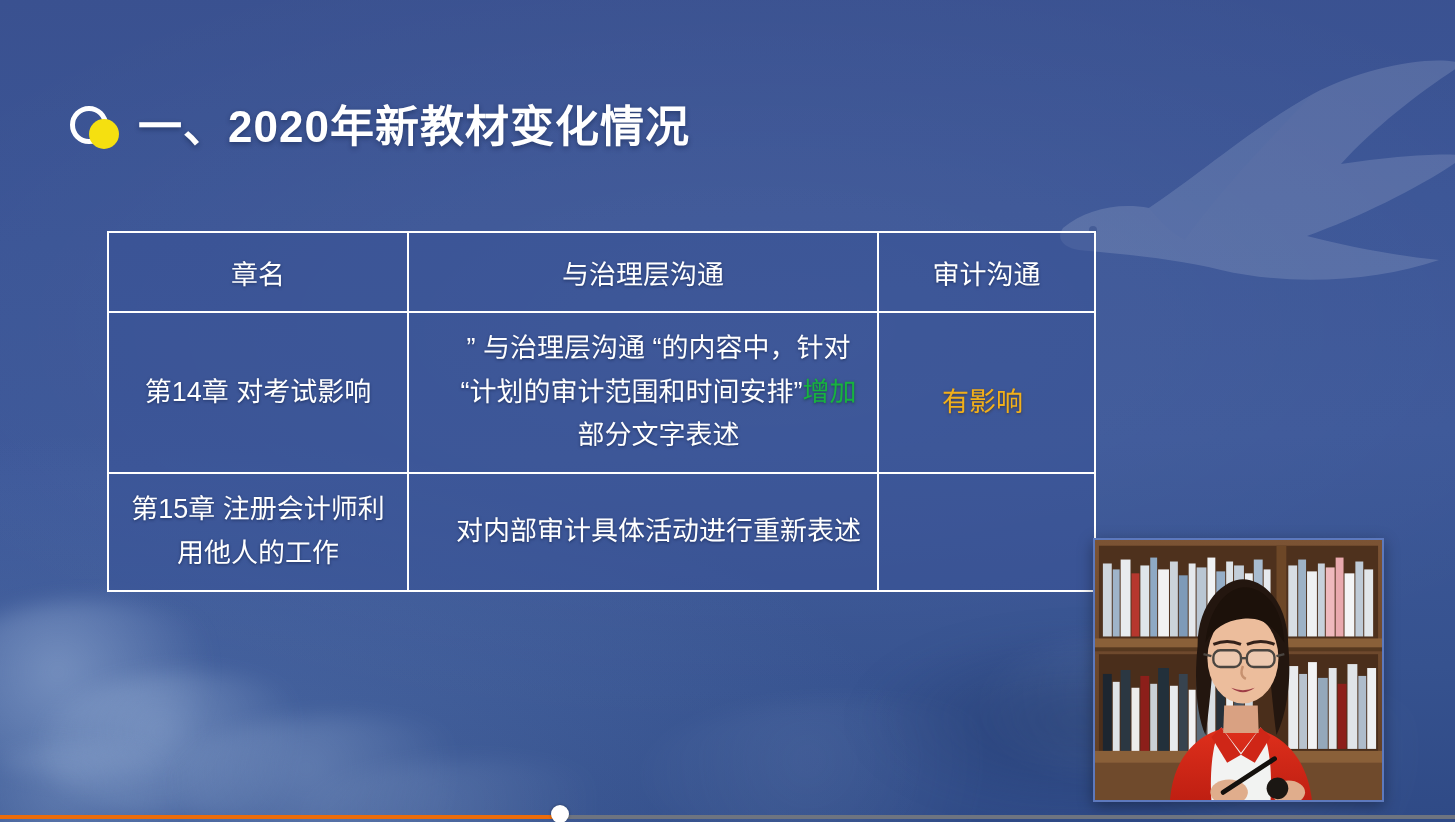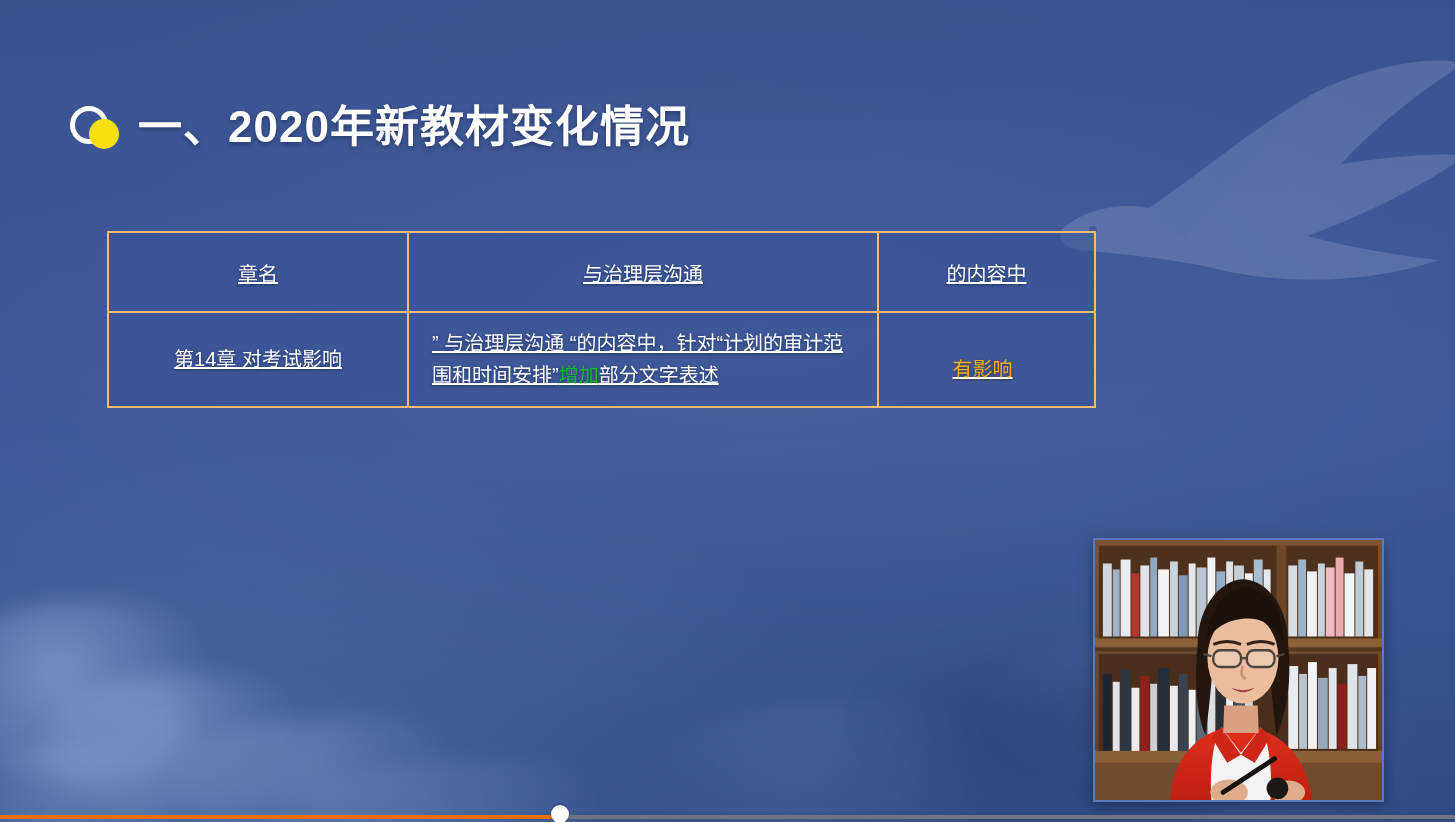--- a/index.html
+++ b/index.html
@@ -120,42 +120,41 @@
     width: 987px;
     border-collapse: collapse;
     table-layout: fixed;
   }
   #changes-table col.col-chapter { width: 300px; }
   #changes-table col.col-content { width: 470px; }
   #changes-table col.col-impact  { width: 217px; }
 
   #changes-table th,
   #changes-table td {
-    border: 2px solid #fdba74;
+    border: 2px solid #ffffff;
     background: rgba(56, 82, 150, 0.55);
     color: #ffffff;
-    font-size: 20px;
+    font-size: 27px;
     font-weight: 400;
     padding: 0;
     vertical-align: middle;
     text-shadow: 0 1px 3px rgba(8,20,55,0.55);
-    text-decoration: underline;
   }
   #changes-table thead th {
     height: 78px;
     text-align: center;
     font-weight: 400;
   }
   .cell-pad {
     padding: 14px 16px;
     line-height: 1.62;
   }
 
   td.chapter-cell .cell-pad { text-align: center; }
-  td.content-cell .cell-pad { text-align: left; padding-left: 23px; }
+  td.content-cell .cell-pad { text-align: center; padding-left: 23px; margin-left: 24px; }
   td.impact-cell {
     vertical-align: top;
   }
   td.impact-cell .cell-pad {
     text-align: center;
     padding-top: 34px;
     padding-left: 8px;
   }
 
   .hl-green {
@@ -256,34 +255,47 @@
   <table id="changes-table">
     <colgroup>
       <col class="col-chapter">
       <col class="col-content">
       <col class="col-impact">
     </colgroup>
     <thead>
       <tr>
         <th>章名</th>
         <th>与治理层沟通</th>
-        <th>的内容中</th>
+        <th>审计沟通</th>
       </tr>
     </thead>
     <tbody>
       <tr>
         <td class="chapter-cell">
           <div class="cell-pad">第14章  对考试影响</div>
         </td>
         <td class="content-cell">
           <div class="cell-pad"><span>”  与治理层沟通  “的内容中，针对“计划的审计范围和时间安排”</span><span class="hl-green" style="color: rgb(23, 179, 63);">增加</span><span>部分文字表述</span></div>
         </td>
         <td class="impact-cell">
           <div class="cell-pad">
             <span class="impact-text" style="color: rgb(242, 176, 26);">有影响</span>
+          </div>
+        </td>
+      </tr>
+      <tr>
+        <td class="chapter-cell">
+          <div class="cell-pad">第15章  注册会计师利用他人的工作</div>
+        </td>
+        <td class="content-cell">
+          <div class="cell-pad"><span>对内部审计具体活动进行重新表述</span><span class="hl-green" style="color: rgb(23, 179, 63);"></span><span></span></div>
+        </td>
+        <td class="impact-cell">
+          <div class="cell-pad">
+            <span class="impact-text" style="color: rgb(242, 176, 26);"></span>
           </div>
         </td>
       </tr>
     </tbody>
   </table>
 
   <div id="webcam-overlay">
     <svg viewBox="0 0 291 264" preserveAspectRatio="xMidYMid slice" xmlns="http://www.w3.org/2000/svg" aria-hidden="true">
       <defs>
         <linearGradient id="wallg" x1="0" y1="0" x2="0" y2="1">

